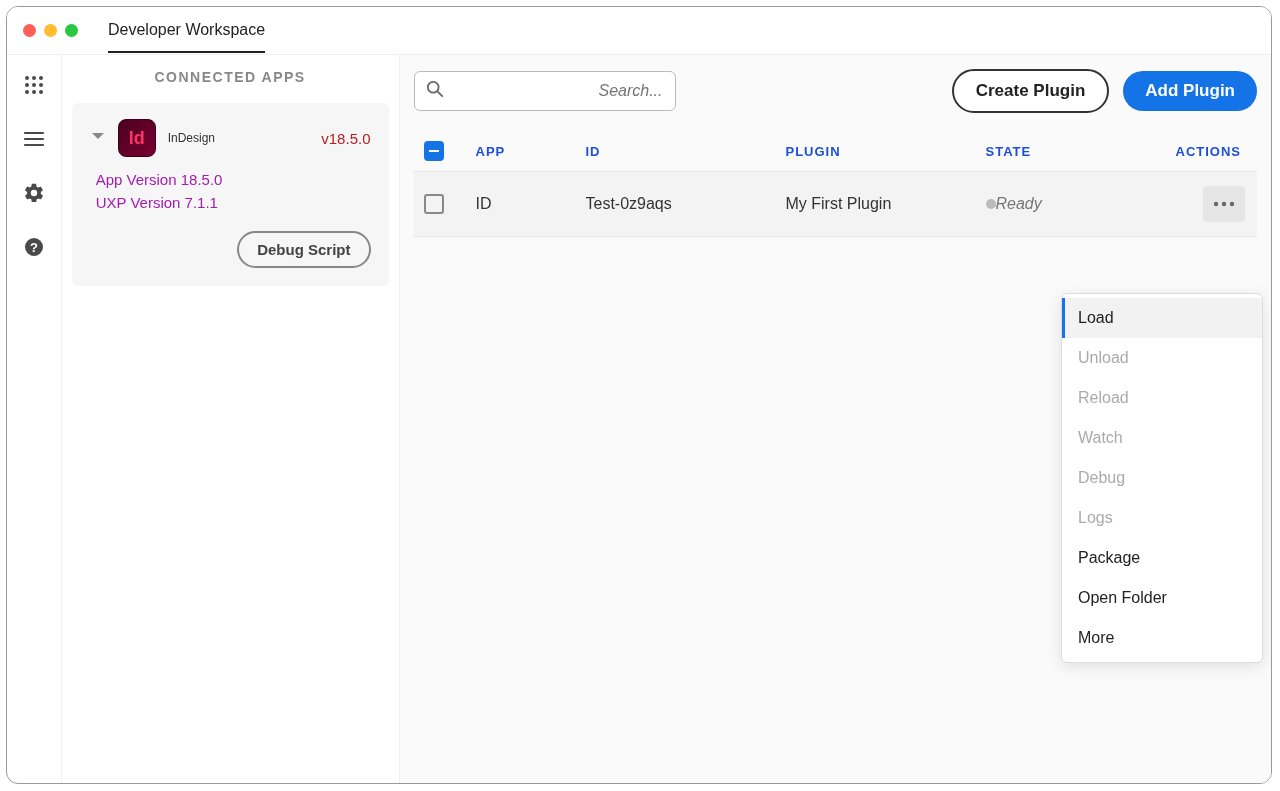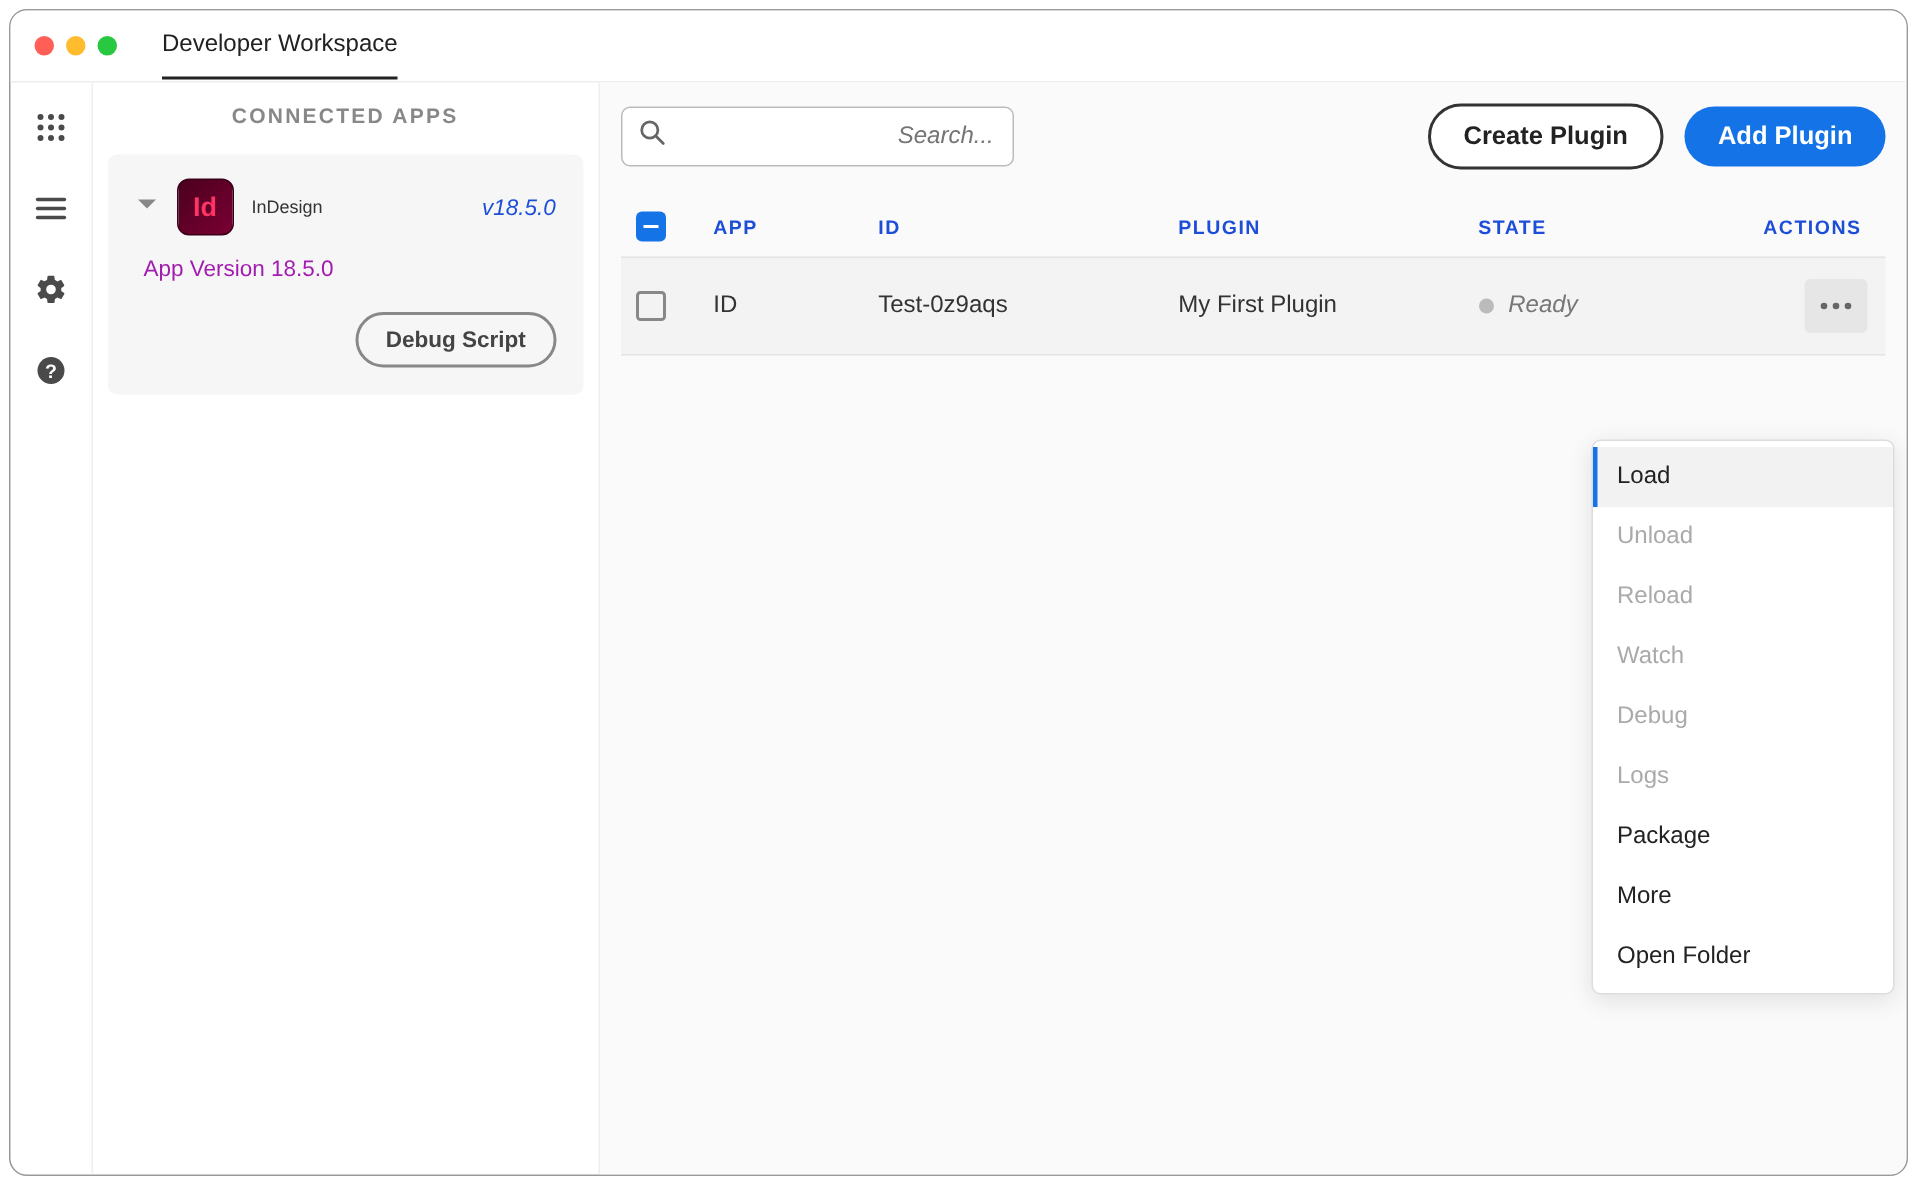--- a/index.html
+++ b/index.html
@@ -104,22 +104,21 @@
     font-weight: 700;
     font-size: 18px;
     border: 1px solid #3a0018;
   }
   .app-name {
     font-size: 12px;
     color: #333;
   }
   .app-version {
     margin-left: auto;
-    font-style: italic;
-    color: #1d4ed8;
+    color: #b91c1c;
     font-size: 15px;
   }
   .app-detail {
     font-size: 15px;
     color: #a21caf;
     margin-left: 6px;
     margin-bottom: 6px;
   }
   .debug-btn {
     margin-top: 14px;
@@ -221,21 +220,21 @@
     border-bottom: 1px solid #e4e4e4;
   }
   .row-check {
     width: 20px; height: 20px;
     border: 2px solid #888;
     border-radius: 3px;
     margin-left: 4px;
     cursor: pointer;
   }
   .cell { font-size: 16px; color: #333; }
-  .state-cell { display: flex; align-items: center; gap: 10px; }
+  .state-cell { display: flex; align-items: center; }
   .state-dot {
     width: 10px; height: 10px; border-radius: 50%; background: #bbb;
   }
   .state-text { font-style: italic; color: #777; font-size: 16px; }
   .actions-cell { display: flex; justify-content: flex-end; padding-right: 6px; }
   .more-btn {
     width: 42px; height: 36px;
     background: #e6e6e6;
     border-radius: 4px;
     display: flex; align-items: center; justify-content: center;
@@ -329,20 +328,21 @@
           <span class="chevron">
             <svg viewBox="0 0 16 16">
                 <path fill="currentColor" d="M2 5l6 6 6-6z"></path>
               </svg>
           </span>
           <div class="app-icon">Id</div>
           <div class="app-name">InDesign</div>
           <div class="app-version">v18.5.0</div>
         </div>
         <div class="app-detail">App Version 18.5.0</div>
+        <div class="app-detail">UXP Version 7.1.1</div>
         <button class="debug-btn">Debug Script</button>
       </div>
     </div>
 
     <div class="main">
       <div class="toolbar">
         <div class="search-wrap">
           <span class="search-icon">
             <svg width="18" height="18" viewBox="0 0 20 20">
                 <circle cx="8" cy="8" r="6" fill="none" stroke="currentColor" stroke-width="2"></circle>
@@ -391,19 +391,19 @@
       </div>
 
       <div class="menu">
         <div class="menu-item enabled selected">Load</div>
         <div class="menu-item disabled">Unload</div>
         <div class="menu-item disabled">Reload</div>
         <div class="menu-item disabled">Watch</div>
         <div class="menu-item disabled">Debug</div>
         <div class="menu-item disabled">Logs</div>
         <div class="menu-item enabled">Package</div>
+        <div class="menu-item enabled">Open Folder</div>
         <div class="menu-item enabled">More</div>
-        <div class="menu-item enabled">Open Folder</div>
       </div>
 
     </div>
   </div>
 </div>
 
 </body></html>

